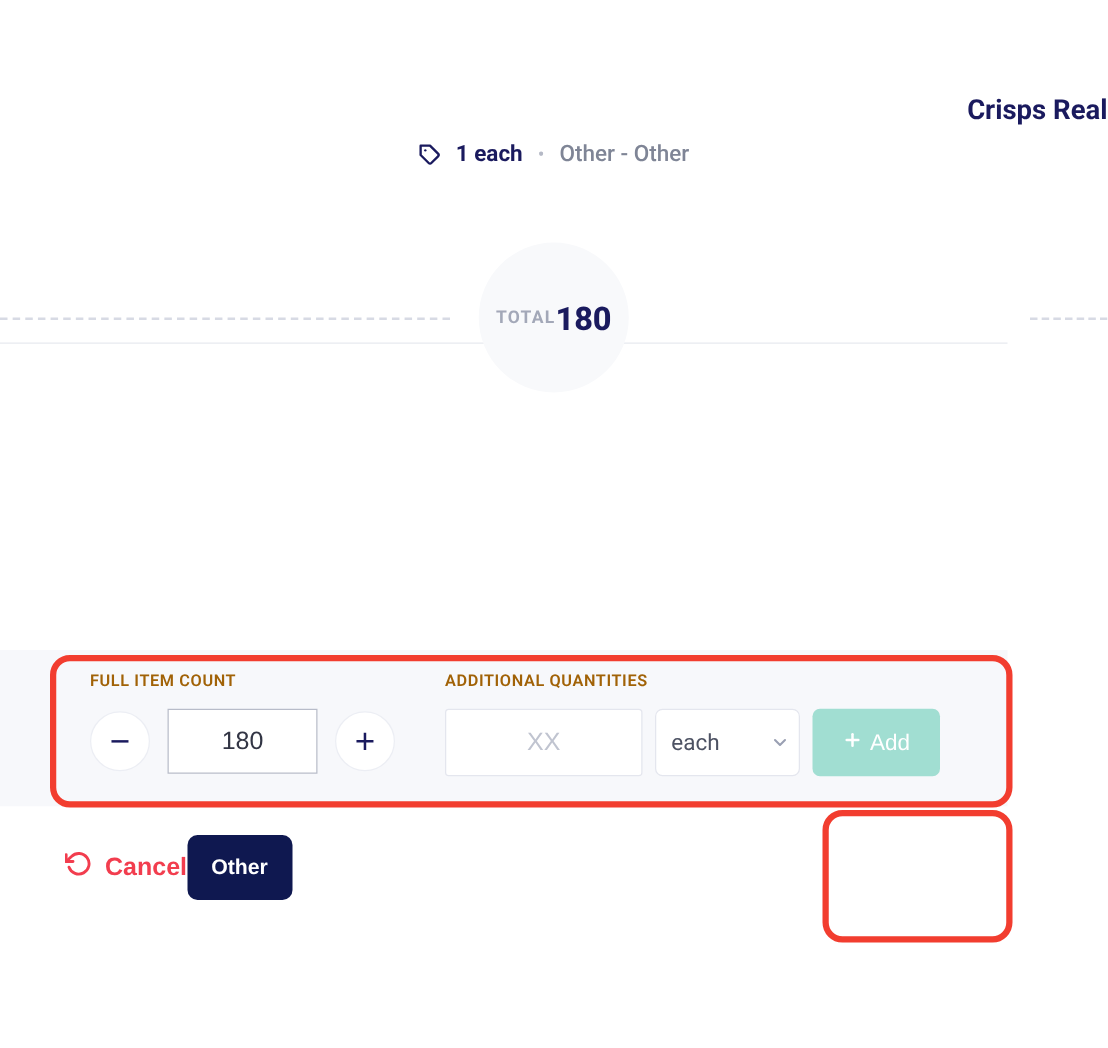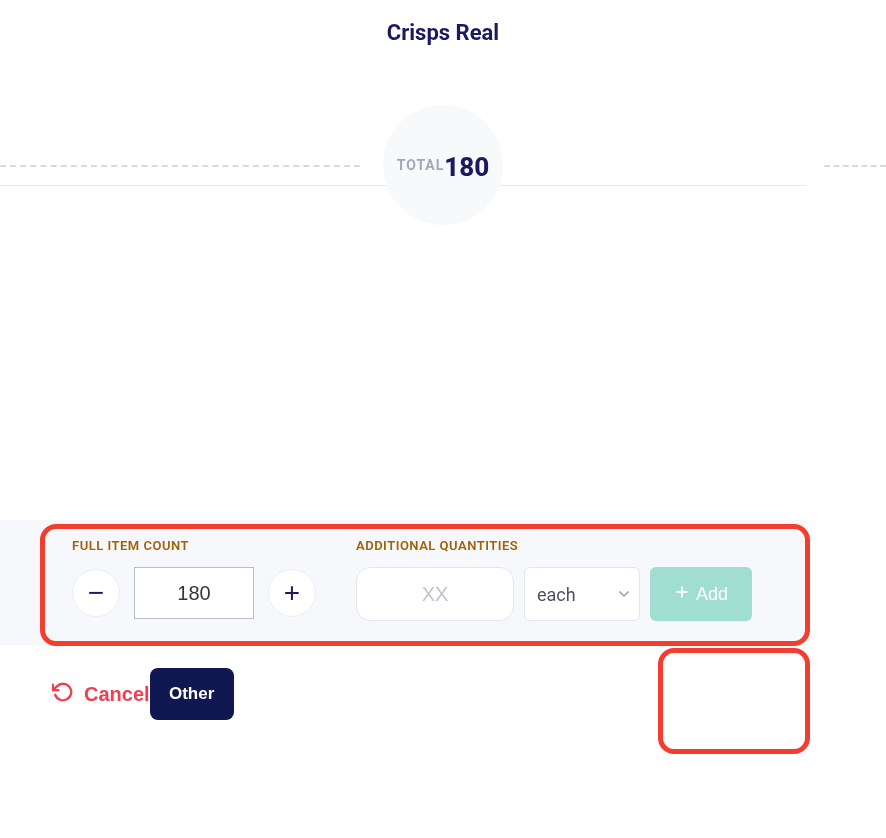--- a/index.html
+++ b/index.html
@@ -6,23 +6,24 @@
     body {
       font-family: -apple-system, BlinkMacSystemFont, "Segoe UI", Roboto, Helvetica, Arial, sans-serif;
       width: 886px;
       height: 838px;
       background: #ffffff;
       position: relative;
     }
 
     .header {
       width: 100%;
-      text-align: center;
-      padding-top: 20px;
+      text-align: right;
+      padding-top: 44px;
       position: relative;
+      margin-top: 32px;
     }
 
     .title {
       font-size: 22px;
       font-weight: 700;
       color: #1a1a5e;
     }
 
     .subtitle-row {
       margin-top: 12px;
@@ -198,21 +199,21 @@
     .addl-row {
       display: flex;
       align-items: center;
       gap: 10px;
     }
 
     .addl-input {
       width: 158px;
       height: 54px;
       border: 1px solid #e4e6ee;
-      border-radius: 14px;
+      border-radius: 3px;
       background: #ffffff;
       text-align: center;
       font-size: 20px;
       color: #323544;
       outline: none;
     }
 
     .addl-input::placeholder { color: #c0c4d0; font-weight: 500; }
 
     .unit-select {
@@ -293,20 +294,31 @@
       font-size: 17px;
       font-weight: 700;
       cursor: pointer;
     }
   </style>
 </head>
 <body>
 
 <div class="header">
   <div class="title">Crisps Real</div>
+  <div class="subtitle-row">
+    <span class="tag-icon">
+      <svg width="18" height="18" viewBox="0 0 24 24" fill="none" stroke="#1a1a5e" stroke-width="2.5" stroke-linecap="round" stroke-linejoin="round">
+        <path d="M20.59 13.41l-7.17 7.17a2 2 0 0 1-2.83 0L2 12V2h10l8.59 8.59a2 2 0 0 1 0 2.82z"></path>
+        <line x1="7" y1="7" x2="7.01" y2="7"></line>
+      </svg>
+    </span>
+    <span class="quantity-text">1 each</span>
+    <span class="bullet">•</span>
+    <span class="category-text">Other - Other</span>
+  </div>
 </div>
 
 <div class="divider-wrap">
   <div class="divider-left"></div>
   <div class="divider-right"></div>
   <div class="divider-solid"></div>
   <div class="total-circle">
     <div class="total-label">TOTAL</div>
     <div class="total-value">180</div>
   </div>

